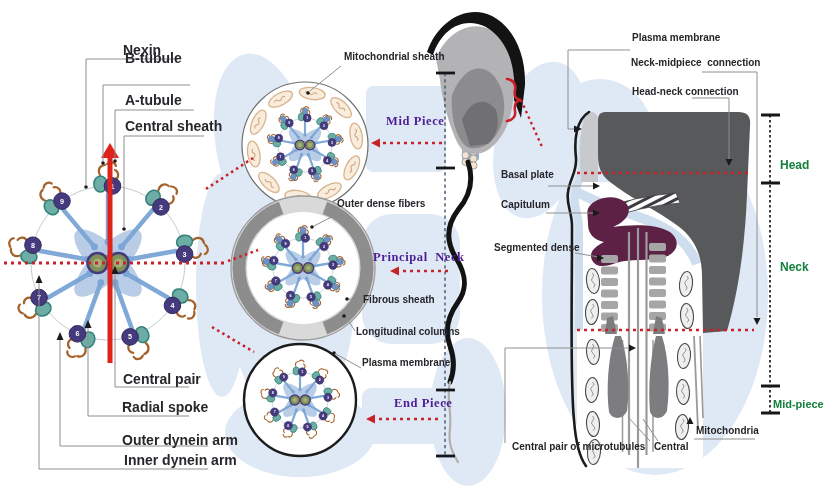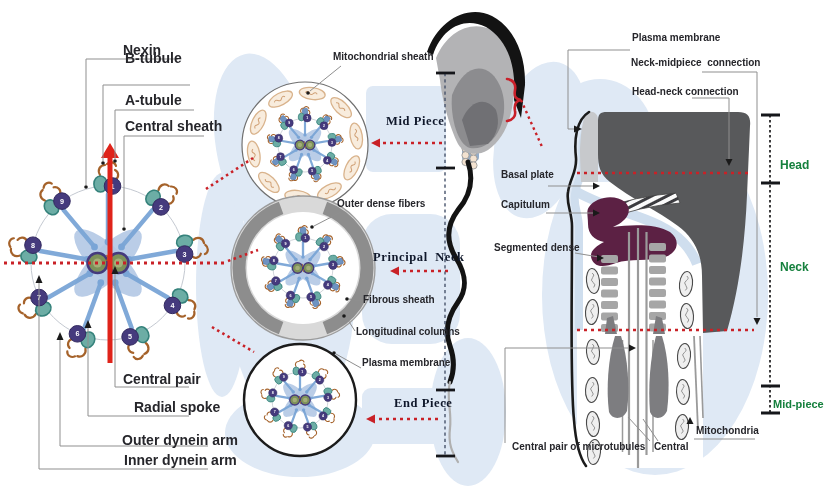--- a/index.html
+++ b/index.html
@@ -1,21 +1,21 @@
 <!DOCTYPE html>
 <html><head>
 <meta charset="utf-8">
 <style>
   html,body{margin:0;padding:0;background:#fff;}
   .canvas{position:relative;width:824px;height:493px;background:#ffffff;overflow:hidden;
           font-family:"Liberation Sans",sans-serif;}
   svg{position:absolute;left:0;top:0;}
   .lbl{position:absolute;font:600 10px/1.15 "Liberation Sans",sans-serif;color:#26262b;white-space:pre;z-index:5;}
   .big{font-size:14px;}
-  .serif{font:600 12.5px/1.1 "Liberation Serif","DejaVu Serif",serif;color:#0f172a;letter-spacing:.6px;}
+  .serif{font:600 12.5px/1.1 "Liberation Serif","DejaVu Serif",serif;color:#4c1d95;letter-spacing:.6px;}
   .scaleLbl{font:600 12px/1.1 "Liberation Sans",sans-serif;color:#15803d;}
   .sc-sm{font-size:11px;}
 </style>
 </head>
 <body>
 
 <div class="canvas">
 
 <svg id="art" width="824" height="493" viewBox="0 0 824 493">
   <defs>
@@ -758,25 +758,25 @@
           <line x1="761" y1="413" x2="780" y2="413"></line>
     </g>
   </g>
 </svg>
 
 <div class="lbl big" style="left:123px;top:42px">Nexin</div>
 <div class="lbl big" style="left:125px;top:50px">B-tubule</div>
 <div class="lbl big" style="left:125px;top:92px">A-tubule</div>
 <div class="lbl big" style="left:125px;top:118px">Central sheath</div>
 <div class="lbl big" style="left:123px;top:371px">Central pair</div>
-<div class="lbl big" style="left:134px;top:399px">Radial spoke</div>
+<div class="lbl big" style="left:122px;top:399px">Radial spoke</div>
 <div class="lbl big" style="left:122px;top:432px">Outer dynein arm</div>
 <div class="lbl big" style="left:124px;top:452px">Inner dynein arm</div>
 
-<div class="lbl" style="left:333px;top:51px">Mitochondrial sheath</div>
+<div class="lbl" style="left:344px;top:51px">Mitochondrial sheath</div>
 <div class="serif lbl" style="left:386px;top:115px">Mid Piece</div>
 <div class="lbl" style="left:337px;top:198px">Outer dense fibers</div>
 <div class="serif lbl" style="left:373px;top:251px">Principal  Neck</div>
 <div class="lbl" style="left:363px;top:294px">Fibrous sheath</div>
 <div class="lbl" style="left:356px;top:326px">Longitudinal columns</div>
 <div class="lbl" style="left:362px;top:357px">Plasma membrane</div>
 <div class="serif lbl" style="left:394px;top:397px">End Piece</div>
 
 <div class="lbl" style="left:632px;top:32px">Plasma membrane</div>
 <div class="lbl" style="left:631px;top:57px">Neck-midpiece  connection</div>

